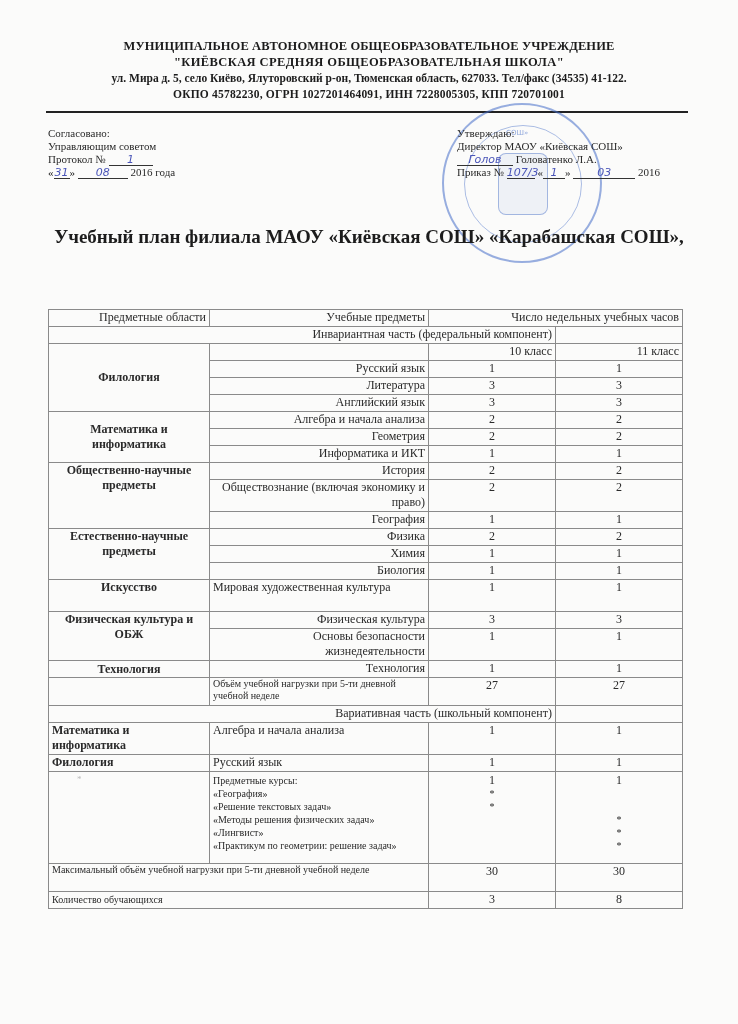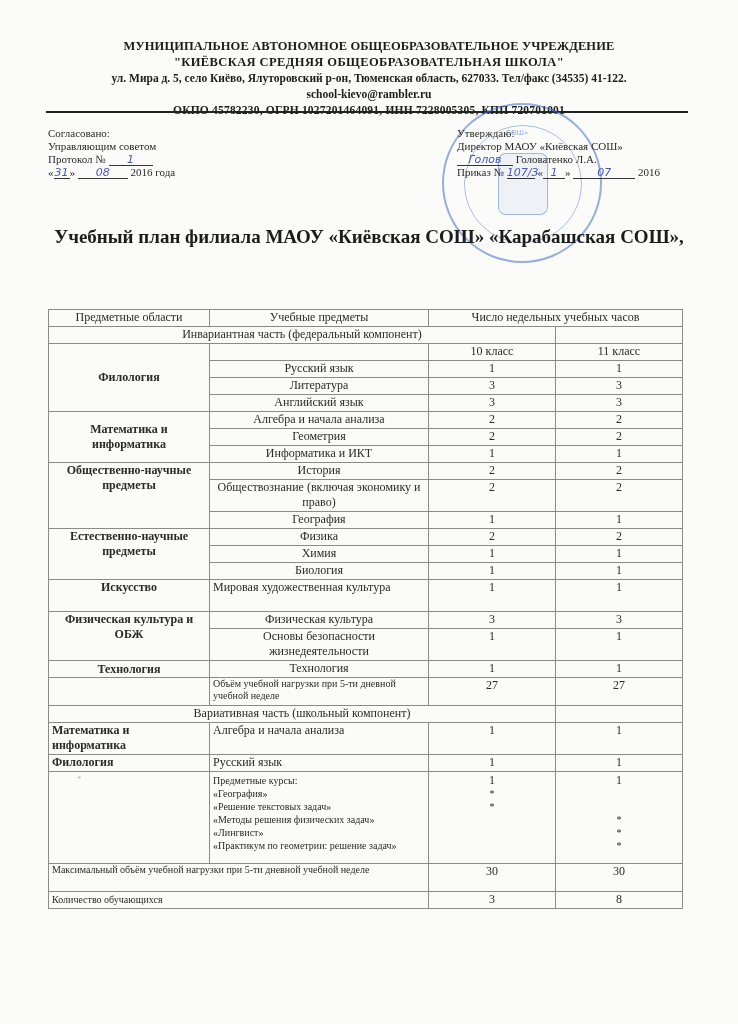--- a/index.html
+++ b/index.html
@@ -28,37 +28,36 @@
   .stamp .core { position: absolute; left: 54px; top: 48px; width: 48px; height: 60px; border-radius: 8px; border: 1.5px solid rgba(70,110,200,0.45); background: rgba(90,130,210,0.08); }
   .stamp .txt { position: absolute; left: 62px; top: 24px; font-size: 7px; color: rgba(70,110,200,0.6); font-family: "DejaVu Sans", sans-serif; }
 
   .title { position: absolute; left: 0; top: 229px; width: 738px; text-align: center; font-weight: bold; font-size: 19px; line-height: 15px; }
 
   table.plan {
     position: absolute; left: 48px; top: 309px; width: 634px; border-collapse: collapse;
     font-size: 12px; table-layout: fixed;
   }
   table.plan td { border: 1px solid #8a8a8a; padding: 0 3px; line-height: 15px; vertical-align: top; color: #2a2a2a; }
-  .c { text-align: center; font-family: Liberation Serif, serif; }
+  .c { text-align: right; font-family: Liberation Serif, serif; }
   .area { font-weight: bold; text-align: center; vertical-align: middle !important; color: #1a1a1a; }
   .area-l { font-weight: bold; text-align: left; color: #1a1a1a; }
   .small { font-size: 10px; line-height: 12px !important; text-align: left; }
   .num { text-align: center; }
   .courses { font-size: 10px; line-height: 13px !important; text-align: left; padding-top: 2px !important; }
   .stars { text-align: center; line-height: 13px !important; font-size: 10px; padding-top: 2px !important; }
   .stars span { display: block; height: 13px; }
 </style>
 </head>
 <body>
 
 <div class="letterhead">
   <div class="lh-org">МУНИЦИПАЛЬНОЕ АВТОНОМНОЕ ОБЩЕОБРАЗОВАТЕЛЬНОЕ  УЧРЕЖДЕНИЕ</div>
   <div class="lh-name">"КИЁВСКАЯ  СРЕДНЯЯ  ОБЩЕОБРАЗОВАТЕЛЬНАЯ  ШКОЛА"</div>
   <div class="lh-addr">ул. Мира д. 5, село Киёво, Ялуторовский р-он, Тюменская область, 627033. Тел/факс (34535) 41-122.</div>
-  <div class="lh-email">school-kievo@rambler.ru</div>
   <div class="lh-codes">ОКПО  45782230,  ОГРН  1027201464091,  ИНН  7228005305,  КПП  720701001</div>
 </div>
 <div class="lh-rule"></div>
 
 <div class="stamp">
   <div class="inner"></div>
   <div class="core"></div>
   <div class="txt">СОШ»</div>
 </div>
 
@@ -80,21 +79,21 @@
   <div>Утверждаю:</div>
   <div>Директор МАОУ «Киёвская СОШ»</div>
   <div>
     <span class="fill-line hw" style="width:56px">Голов</span>
     <span>Головатенко Л.А.</span>
   </div>
   <div>
     <span>Приказ  №</span>
     <span class="fill-line hw" style="width:28px">107/3</span>
     <span>«</span><span class="fill-line hw" style="width:22px">1</span><span>»</span>
-    <span class="fill-line hw" style="width:62px">07</span>
+    <span class="fill-line hw" style="width:62px">03</span>
     <span>2016</span>
   </div>
 </div>
 
 <div class="title">
   <div>Учебный план филиала МАОУ «Киёвская СОШ» «Карабашская СОШ»,</div>
 </div>
 
 <table class="plan">
   <colgroup>

